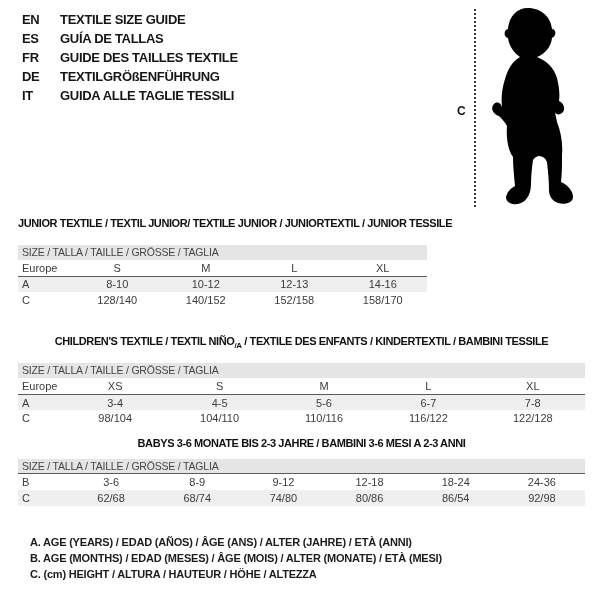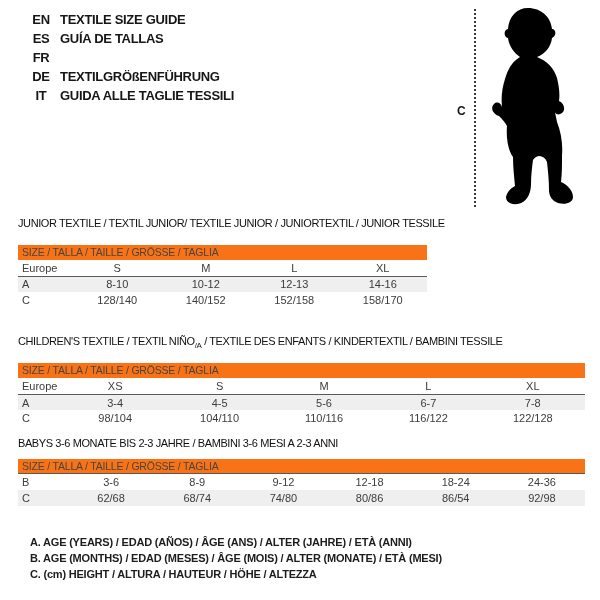--- a/index.html
+++ b/index.html
@@ -6,46 +6,47 @@
   html, body { background: #ffffff; }
   body {
     width: 600px; height: 600px;
     font-family: "Liberation Sans", sans-serif;
     color: #1a1a1a;
     overflow: hidden;
   }
   .page { position: relative; width: 600px; height: 600px; background: #fff; }
 
   
-  .header { position: relative; height: 216px; text-align: center; }
+  .header { position: relative; height: 216px; }
   .langs { position: absolute; left: 22px; top: 10px; }
   .lang-row { display: flex; line-height: 19px; font-size: 13px; font-weight: bold; letter-spacing: -0.3px; color: #161616; }
   .lang-code { width: 38px; flex: 0 0 38px; }
 
   .figure { position: absolute; left: 455px; top: 4px; width: 130px; height: 208px; }
   .height-line { position: absolute; left: 19px; top: 5px; height: 198px; width: 0; border-left: 2px dotted #3a3a3a; }
   .height-label { position: absolute; left: 2px; top: 100px; font-size: 12px; font-weight: bold; color: #161616; }
   .silhouette { position: absolute; left: 25px; top: 0; }
 
   
   .size-section { margin-left: 18px; }
   .t1 { width: 409px; margin-top: 0; }
   .t2 { width: 567px; margin-top: 26px; }
   .t3 { width: 567px; margin-top: 10px; }
 
   .tbl-title {
-    font-size: 11px; font-weight: normal; color: #111;
+    font-size: 11px; font-weight: bold; color: #111;
     letter-spacing: -0.4px; line-height: 15px; white-space: nowrap;
     margin-bottom: 10px;
+    text-align: center;
   }
   .t3 .tbl-title { margin-bottom: 8px; }
   .tbl-title .sub { font-size: 8px; vertical-align: sub; }
 
   .size-bar {
-    height: 15px; line-height: 15px; background: #f97316;
+    height: 15px; line-height: 15px; background: #e5e5e5;
     color: #454545; font-size: 10.5px; letter-spacing: -0.2px;
     padding-left: 4px; white-space: nowrap;
   }
   .t3 .size-bar { border-bottom: 1px solid #5a5a5a; }
 
   table.sizes { border-collapse: collapse; table-layout: fixed; width: 100%; font-size: 11px; color: #3c3c3c; }
   table.sizes th, table.sizes td {
     font-weight: normal; height: 16px; padding: 0;
     text-align: center; white-space: nowrap; overflow: hidden;
   }
@@ -71,20 +72,21 @@
       <div class="lang-row">
         <span class="lang-code">EN</span>
         <span class="lang-label">TEXTILE SIZE GUIDE</span>
       </div>
       <div class="lang-row">
         <span class="lang-code">ES</span>
         <span class="lang-label">GUÍA DE TALLAS</span>
       </div>
       <div class="lang-row">
         <span class="lang-code">FR</span>
+        <span class="lang-label">GUIDE DES TAILLES TEXTILE</span>
       </div>
       <div class="lang-row">
         <span class="lang-code">DE</span>
         <span class="lang-label">TEXTILGRÖßENFÜHRUNG</span>
       </div>
       <div class="lang-row">
         <span class="lang-code">IT</span>
         <span class="lang-label">GUIDA ALLE TAGLIE TESSILI</span>
       </div>
     </div>

